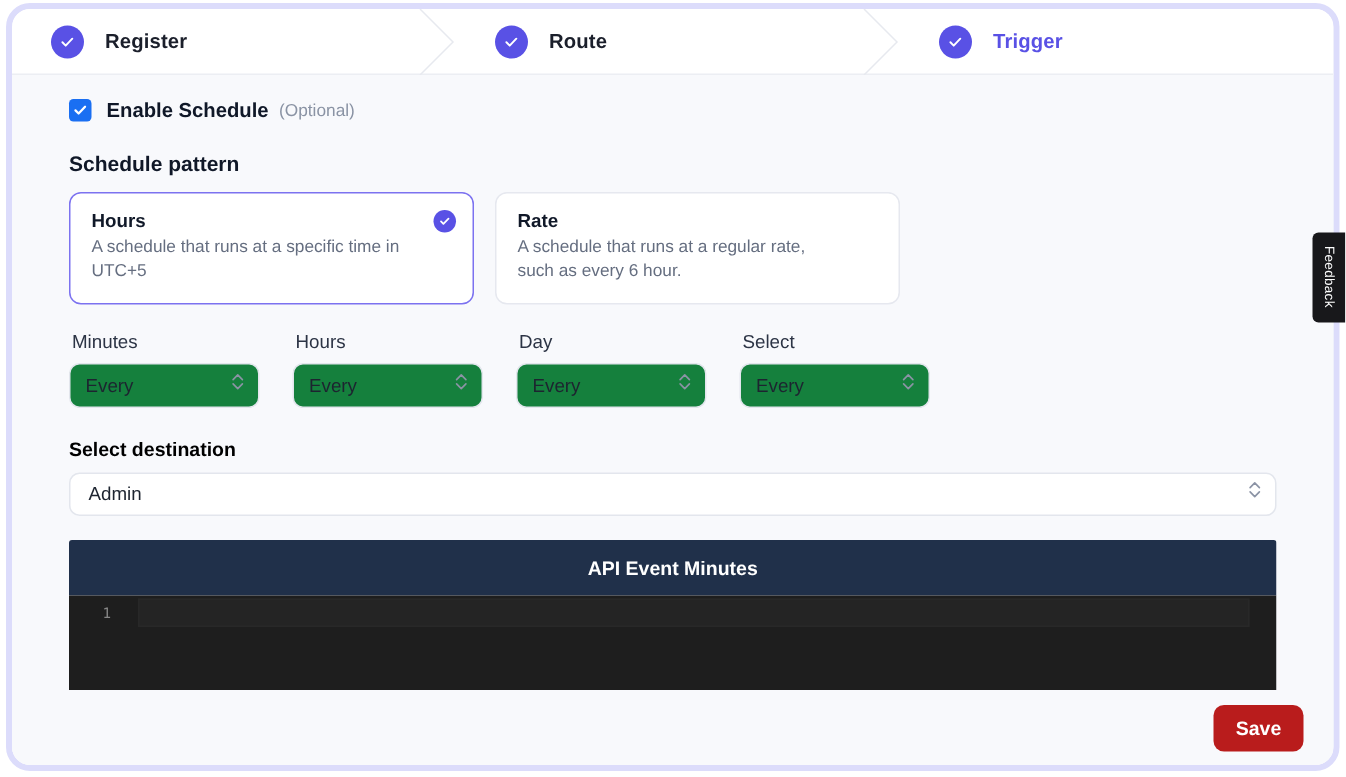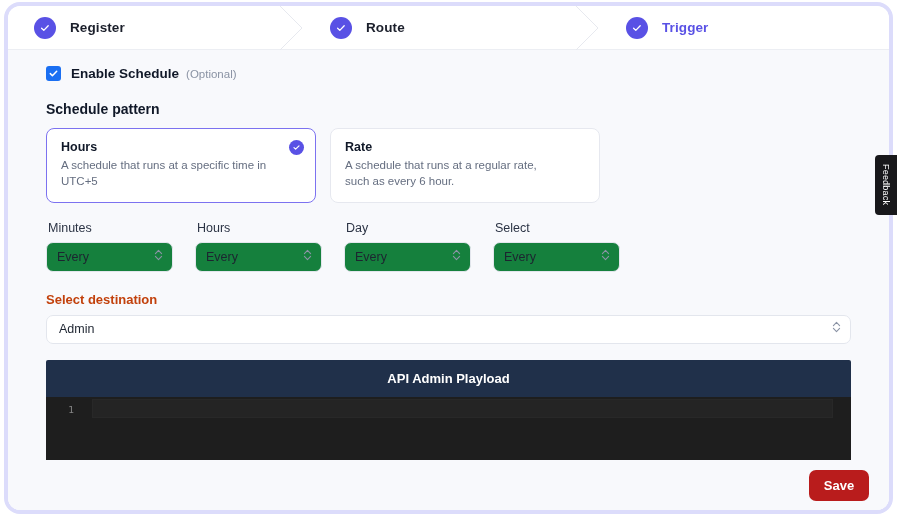--- a/index.html
+++ b/index.html
@@ -202,21 +202,21 @@
   .select-arrows {
     position: absolute;
     right: 9px; top: 50%;
     transform: translateY(-50%);
     display: block;
   }
 
   .dest-label {
     font-size: 13px;
     font-weight: 700;
-    color: #c2410c;
+    color: #000000;
     margin: 0 0 8px 0;
   }
   .dest-select {
     position: relative;
     height: 29px;
     background: #ffffff;
     border: 1px solid #e3e6ed;
     border-radius: 7px;
     display: flex;
     align-items: center;
@@ -468,21 +468,21 @@
             <span class="select-arrows">
               <svg width="9" height="14" viewBox="0 0 9 14">
                 <path d="M1.4 5.6 L4.5 2.4 L7.6 5.6" fill="none" stroke="#8b93a5" stroke-width="1.1" stroke-linecap="round" stroke-linejoin="round"></path>
                 <path d="M1.4 8.4 L4.5 11.6 L7.6 8.4" fill="none" stroke="#8b93a5" stroke-width="1.1" stroke-linecap="round" stroke-linejoin="round"></path>
               </svg>
             </span>
           </div>
 
           <div class="editor">
             <div class="editor-header">
-              <span class="editor-title">API Admin Playload</span>
+              <span class="editor-title">API Event Minutes</span>
             </div>
             <div class="editor-body">
               <div class="line-hl"></div>
               <div class="editor-line">
                 <span class="gutter">1</span>
               </div>
             </div>
           </div>
 
         </div>

